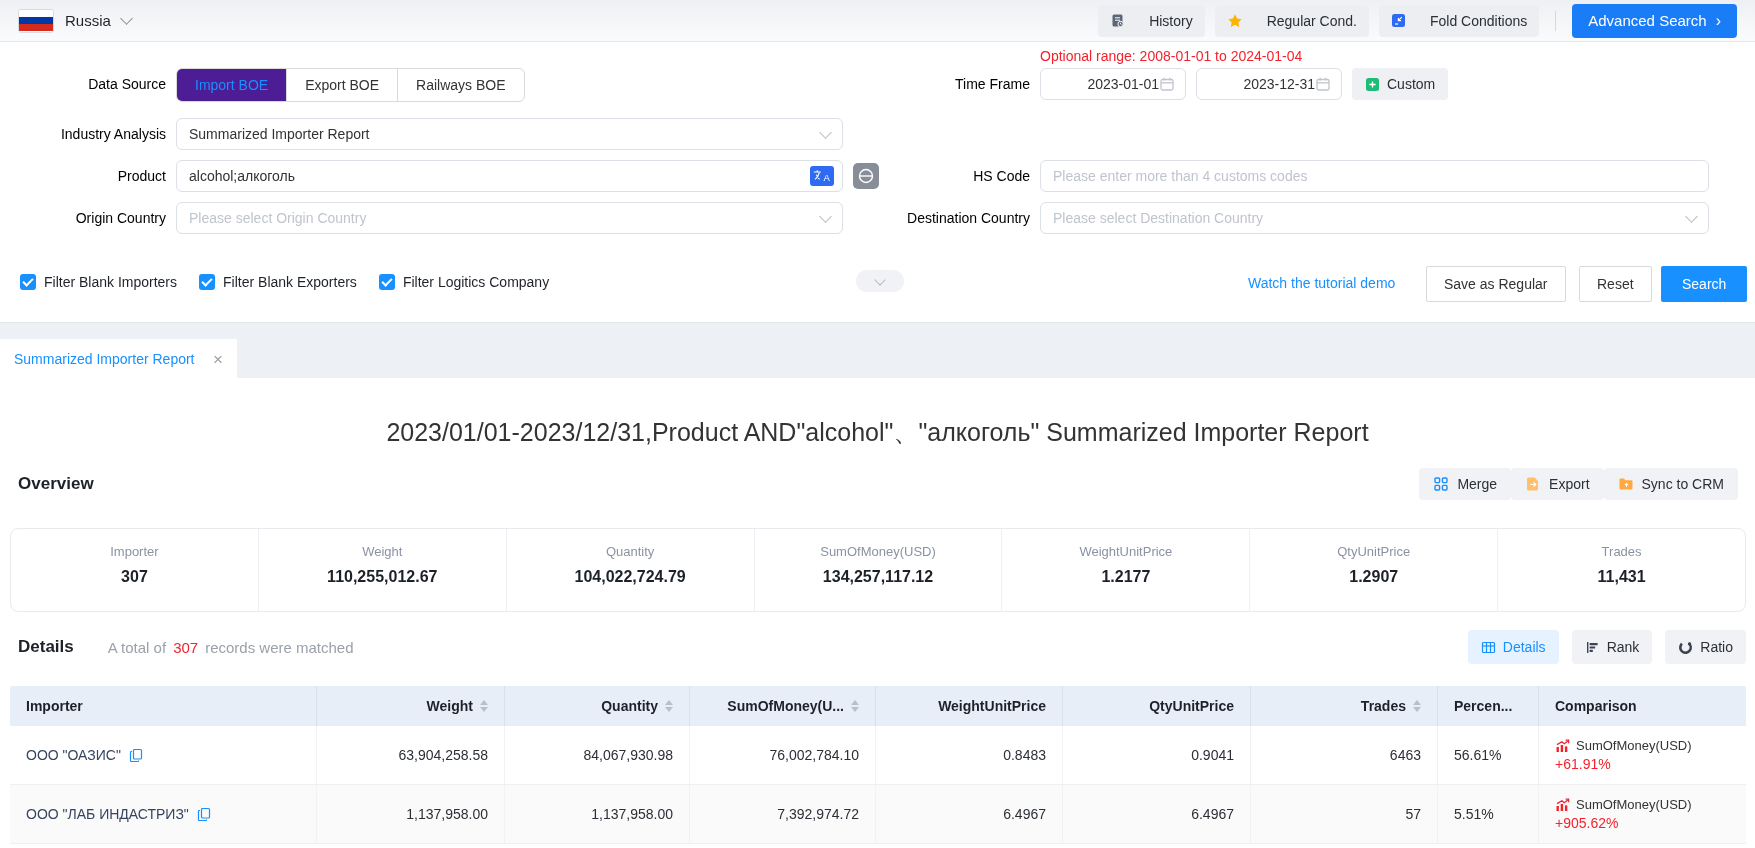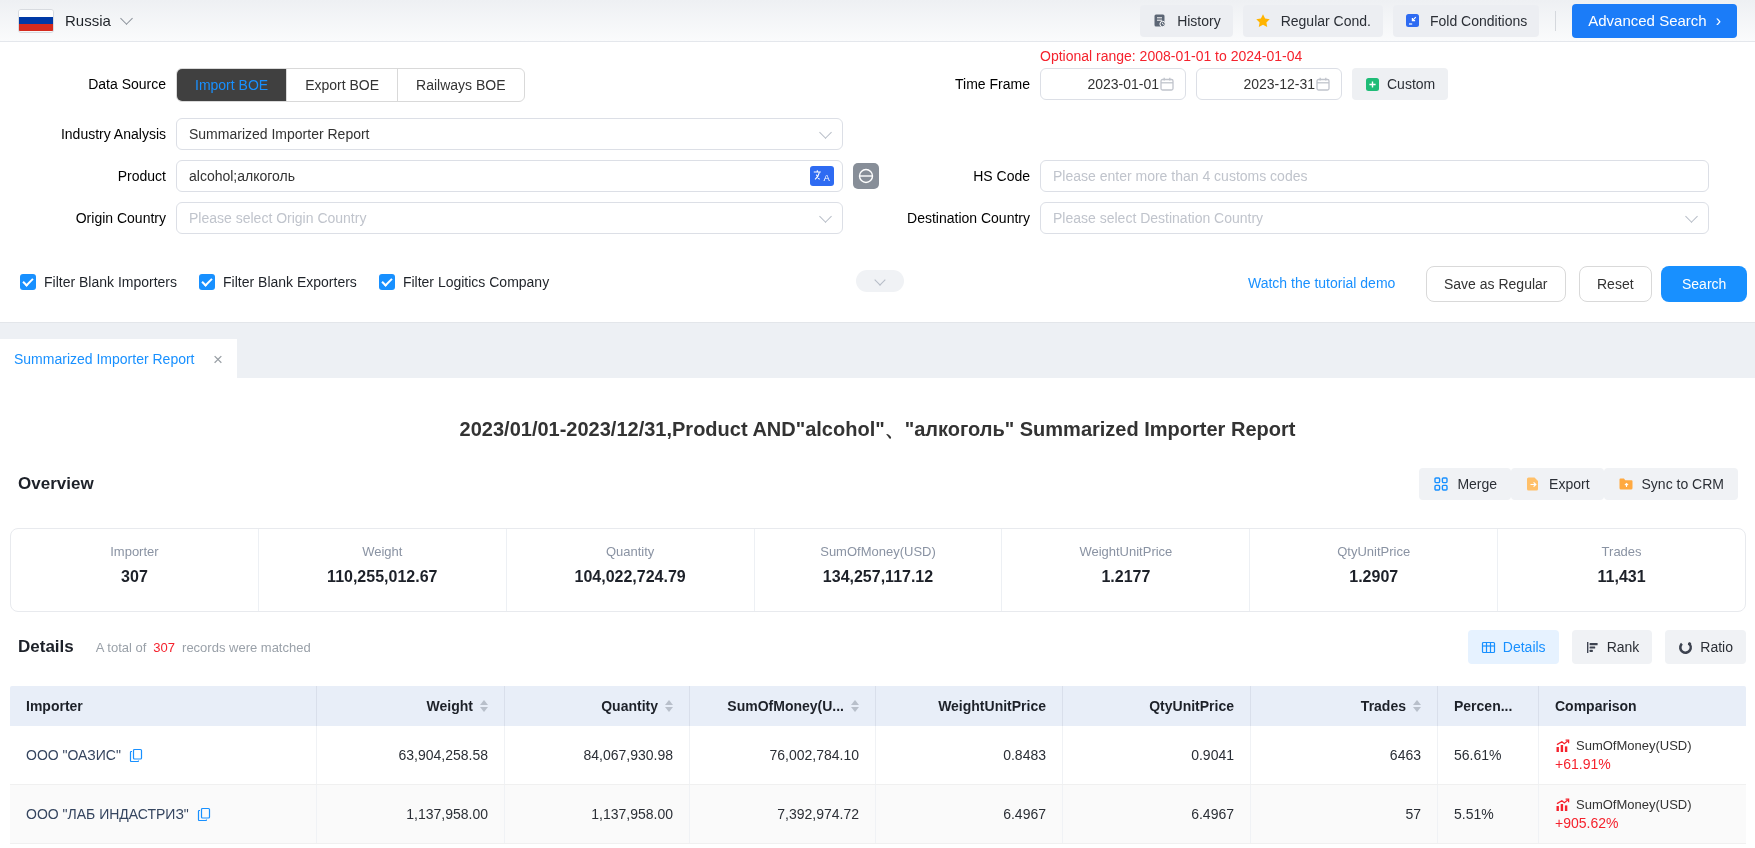--- a/index.html
+++ b/index.html
@@ -13,34 +13,34 @@
   .tb-left{display:flex;align-items:center;gap:11px;}
   .flag{width:34px;height:22px;border-radius:3px;overflow:hidden;border:1px solid #d8dbe0;display:flex;flex-direction:column;}
   .flag i{flex:1;display:block;}
   .flag .fw{background:#fff;} .flag .fb{background:#0039a6;} .flag .fr{background:#d52b1e;}
   .country-name{font-size:15px;color:#1f2329;}
   .chev{width:8px;height:8px;border-right:1.6px solid #8a9099;border-bottom:1.6px solid #8a9099;
     transform:rotate(45deg);display:inline-block;margin-top:-4px;}
   .chev.light{border-color:#b6bcc6;}
   .tb-right{display:flex;align-items:center;gap:10px;}
   .tb-btn{height:32px;background:#eceef2;border-radius:4px;padding:0 12px;display:inline-flex;
-    align-items:center;gap:10px;font-size:14px;color:#2b2f36;cursor:pointer;}
+    align-items:center;gap:24px;font-size:14px;color:#2b2f36;cursor:pointer;}
   .tb-divider{width:1px;height:20px;background:#d5d8dd;margin:0 6px;}
   .adv-btn{background:#1b7cf8;color:#fff;height:34px;border-radius:4px;padding:0 16px;
     display:inline-flex;align-items:center;gap:9px;font-size:15px;cursor:pointer;}
   .chev-r{font-size:16px;line-height:1;}
 
   
   .form{position:absolute;top:42px;left:0;width:100%;height:280px;background:#fff;}
   .opt-range{position:absolute;left:1040px;top:6px;font-size:14px;color:#f5222d;}
   .flabel{position:absolute;height:32px;line-height:32px;font-size:14px;color:#000000;text-align:right;}
   .ds-tabs{position:absolute;left:176px;top:26px;display:flex;border:1px solid #d9d9d9;border-radius:6px;overflow:hidden;background:#fff;}
   .ds-tab{height:32px;line-height:32px;padding:0 18px;font-size:14px;color:#333;border-left:1px solid #d9d9d9;cursor:pointer;}
   .ds-tab:first-child{border-left:none;}
-  .ds-tab.active{background:#404040;color:#1890ff;}
+  .ds-tab.active{background:#4c1d95;color:#1890ff;}
   .date{position:absolute;height:32px;border:1px solid #dcdfe6;border-radius:6px;background:#fff;
     box-sizing:border-box;display:flex;align-items:center;justify-content:flex-end;padding:0 10px;font-size:14px;color:#333;}
   .custom-btn{position:absolute;height:32px;background:#eef0f3;border-radius:4px;padding:0 13px;
     display:inline-flex;align-items:center;gap:7px;font-size:14px;color:#2b2f36;cursor:pointer;}
   .sel{position:absolute;height:32px;border:1px solid #dcdfe6;border-radius:6px;background:#fff;
     box-sizing:border-box;display:flex;align-items:center;padding:0 12px;font-size:14px;cursor:pointer;}
   .sel .val{color:#333;} .sel .ph{color:#c0c4cc;}
   .sel .chev{margin-left:auto;}
   .inp{position:absolute;height:32px;border:1px solid #dcdfe6;border-radius:6px;background:#fff;
     box-sizing:border-box;font-size:14px;color:#333;padding:0 12px;outline:none;}
@@ -52,47 +52,47 @@
   .inp-wrap .ticon{position:absolute;right:9px;top:6px;cursor:pointer;}
   .syn-btn{position:absolute;cursor:pointer;line-height:0;}
   .filters{position:absolute;left:20px;top:232px;display:flex;gap:22px;align-items:center;}
   .filter{display:flex;align-items:center;gap:8px;font-size:14px;color:#1f2329;cursor:pointer;}
   .cb{width:16px;height:16px;background:#1890ff;border-radius:3px;position:relative;display:inline-block;}
   .cb::after{content:"";position:absolute;left:5px;top:2px;width:4px;height:8px;border:solid #fff;border-width:0 2px 2px 0;transform:rotate(45deg);}
   .collapse-pill{position:absolute;left:856px;top:228px;width:48px;height:22px;background:#f0f2f5;
     border-radius:11px;display:flex;align-items:center;justify-content:center;cursor:pointer;}
   .collapse-pill .chev{width:7px;height:7px;margin-top:-3px;}
   .tutorial-link{position:absolute;left:1248px;top:233px;font-size:14px;color:#1890ff;cursor:pointer;}
-  .btn{position:absolute;height:36px;border-radius:8px;font-size:14px;display:inline-flex;align-items:center;
+  .btn{position:absolute;height:36px;border-radius:2px;font-size:14px;display:inline-flex;align-items:center;
     justify-content:center;box-sizing:border-box;cursor:pointer;}
   .btn-outline{background:#fff;border:1px solid #d9d9d9;color:#333;padding:0 17px;}
   .btn-primary{background:#1890ff;border:none;color:#fff;padding:0 21px;}
 
   
   .tabstrip{position:absolute;top:322px;left:0;width:100%;height:56px;background:#edf0f4;border-top:1px solid #e3e6ea;box-sizing:border-box;}
   .rtab{position:absolute;left:0;top:16px;width:237px;height:40px;background:#fff;display:flex;align-items:center;
     gap:10px;padding:0 14px;box-sizing:border-box;cursor:pointer;}
   .rtab .tt{font-size:14px;color:#1890ff;}
   .rtab .x{margin-left:auto;color:#9aa0a6;font-size:17px;line-height:1;cursor:pointer;}
 
   
   .report{position:absolute;top:378px;left:0;width:100%;height:470px;background:#fff;}
-  .rtitle{position:absolute;top:38px;left:0;width:100%;text-align:center;font-size:20px;font-weight:700;color:#333;}
+  .rtitle{position:absolute;top:38px;left:0;width:100%;text-align:center;font-size:25px;font-weight:400;color:#333;}
   .ovrow{position:absolute;top:90px;left:18px;right:17px;display:flex;align-items:center;justify-content:space-between;}
   .sec-h{font-size:17px;font-weight:700;color:#1d2129;}
   .ov-btns{display:flex;}
   .ov-btn{height:32px;background:#f0f2f5;border-radius:4px;padding:0 14px;display:inline-flex;align-items:center;gap:8px;font-size:14px;color:#2b2f36;cursor:pointer;}
   .stats{position:absolute;top:150px;left:10px;width:1736px;height:84px;border:1px solid #e8eaee;border-radius:8px;
     box-sizing:border-box;display:flex;background:#fff;}
   .stat{flex:1;text-align:center;}
   .stat + .stat{border-left:1px solid #edf0f4;}
   .stat .sl{margin-top:15px;font-size:13px;color:#8a93a3;}
   .stat .sv{margin-top:9px;font-size:16px;font-weight:700;color:#1d2129;}
   .dtrow{position:absolute;top:252px;left:18px;right:9px;display:flex;align-items:center;}
-  .dt-sub{margin-left:22px;font-size:13px;color:#9aa1a9;}
+  .dt-sub{margin-left:34px;font-size:15px;color:#9aa1a9;}
   .dt-count{color:#f5222d;margin:0 7px;}
   .views{margin-left:auto;display:flex;gap:13px;}
   .vw-btn{height:34px;background:#f0f2f5;border-radius:4px;padding:0 13px;display:inline-flex;align-items:center;gap:7px;font-size:14px;color:#2b2f36;cursor:pointer;}
   .vw-btn.active{background:#e6f2ff;color:#1890ff;}
 
   
   .tbl{position:absolute;top:308px;left:10px;width:1736px;}
   .thead{display:flex;height:40px;background:#e8eef8;border-radius:2px 2px 0 0;}
   .th{display:flex;align-items:center;font-size:14px;font-weight:700;color:#1d2129;box-sizing:border-box;padding:0 16px;border-right:1px solid #d9dfeb;}
   .th:last-child{border-right:none;}

